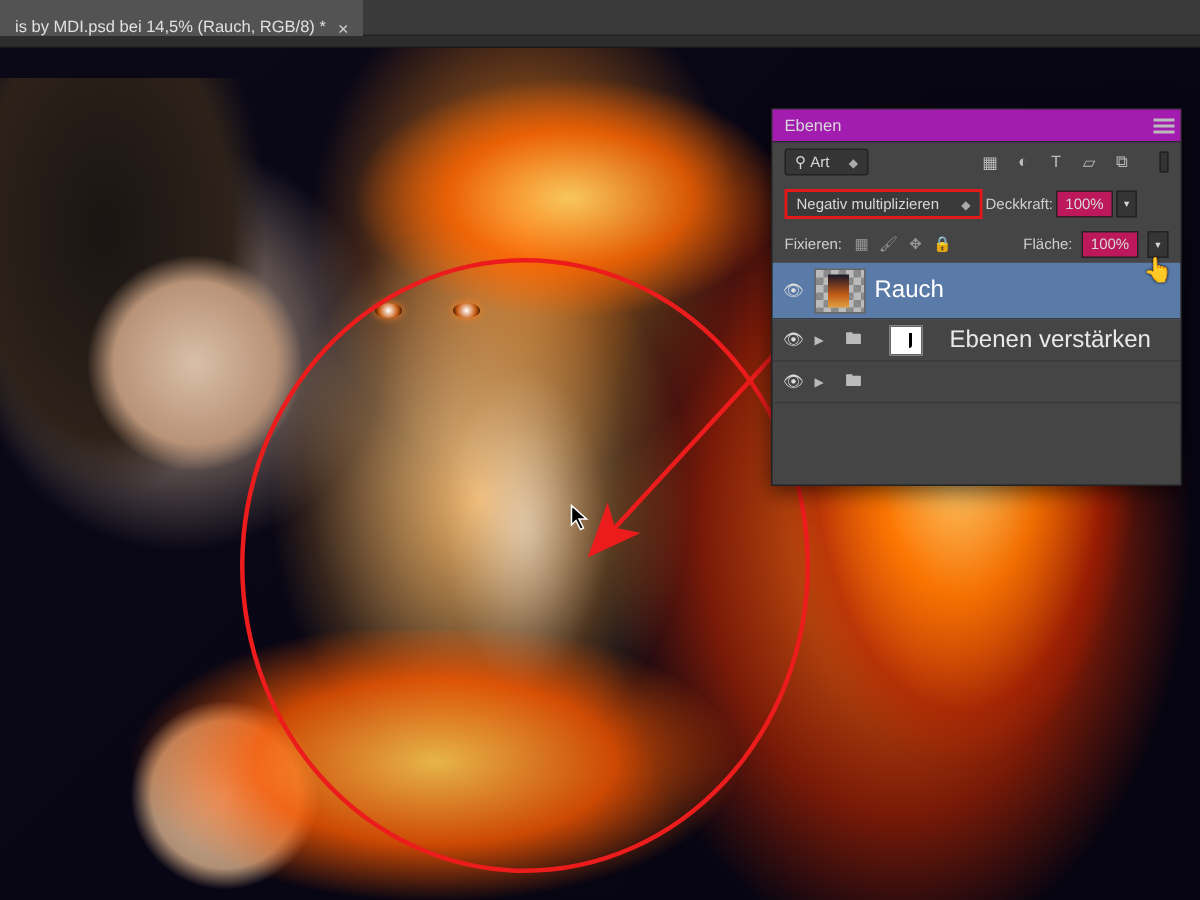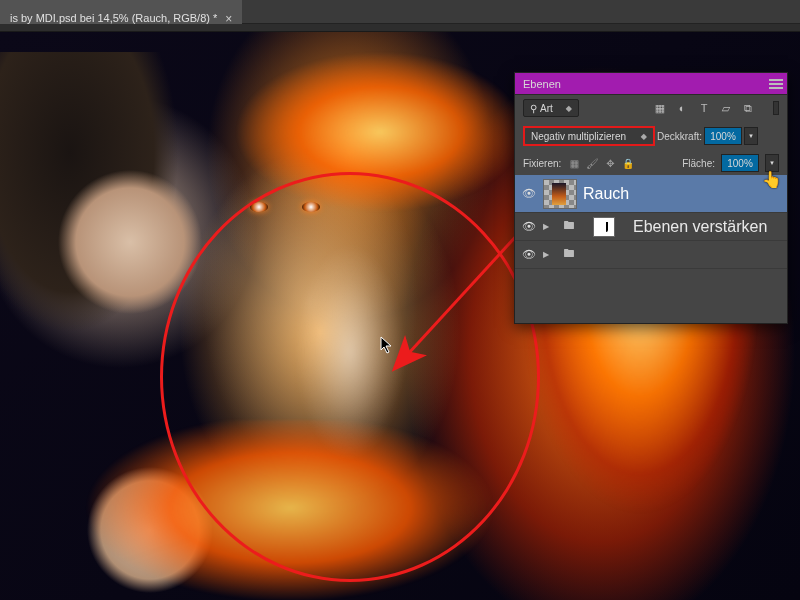--- a/index.html
+++ b/index.html
@@ -47,21 +47,21 @@
   .p-menu span { height:2px; background:#bbb; }
   .row1 { height:26px; display:flex; align-items:center; padding:0 8px; gap:4px; }
   .sel { height:18px; background:#353535; border:1px solid #222; display:flex; align-items:center; padding:0 6px; font-size:10px; border-radius:2px; }
   .sel.art { width:56px; }
   .sel .arr { margin-left:auto; font-size:8px; color:#aaa; }
   .iconbtn { width:18px; height:18px; display:flex; align-items:center; justify-content:center; color:#bbb; font-size:11px; }
   .row2 { height:30px; display:flex; align-items:center; padding:0 8px; gap:2px; }
   .blend { width:132px; height:20px; border:2px solid #e31919; position:relative; }
   .blend .sel { width:100%; height:100%; border:none; background:#3a3a3a; }
   .lbl { font-size:10px; color:#d0d0d0; }
-  .num { width:38px; height:18px; background:#0369a1; border:1px solid #222; display:flex; align-items:center; justify-content:center; font-size:10px; }
+  .num { width:38px; height:18px; background:#be185d; border:1px solid #222; display:flex; align-items:center; justify-content:center; font-size:10px; }
   .drop { width:14px; height:18px; background:#353535; border:1px solid #222; display:flex; align-items:center; justify-content:center; font-size:7px; }
   .row3 { height:24px; display:flex; align-items:center; padding:0 8px; gap:6px; font-size:10px; }
   .lockicons { display:flex; gap:4px; }
   .lockicons span { width:14px; height:14px; display:flex; align-items:center; justify-content:center; color:#999; font-size:10px; }
   .layers { max-height:148px; overflow:hidden; }
   .layer { height:38px; display:flex; align-items:center; padding:0 6px; gap:6px; border-bottom:1px solid #3a3a3a; }
   .layer.selected { background:#5a7aa8; }
   .layer.short { height:28px; }
   .vis { width:16px; text-align:center; font-size:11px; color:#ddd; }
   .disc { width:12px; font-size:8px; color:#bbb; }

